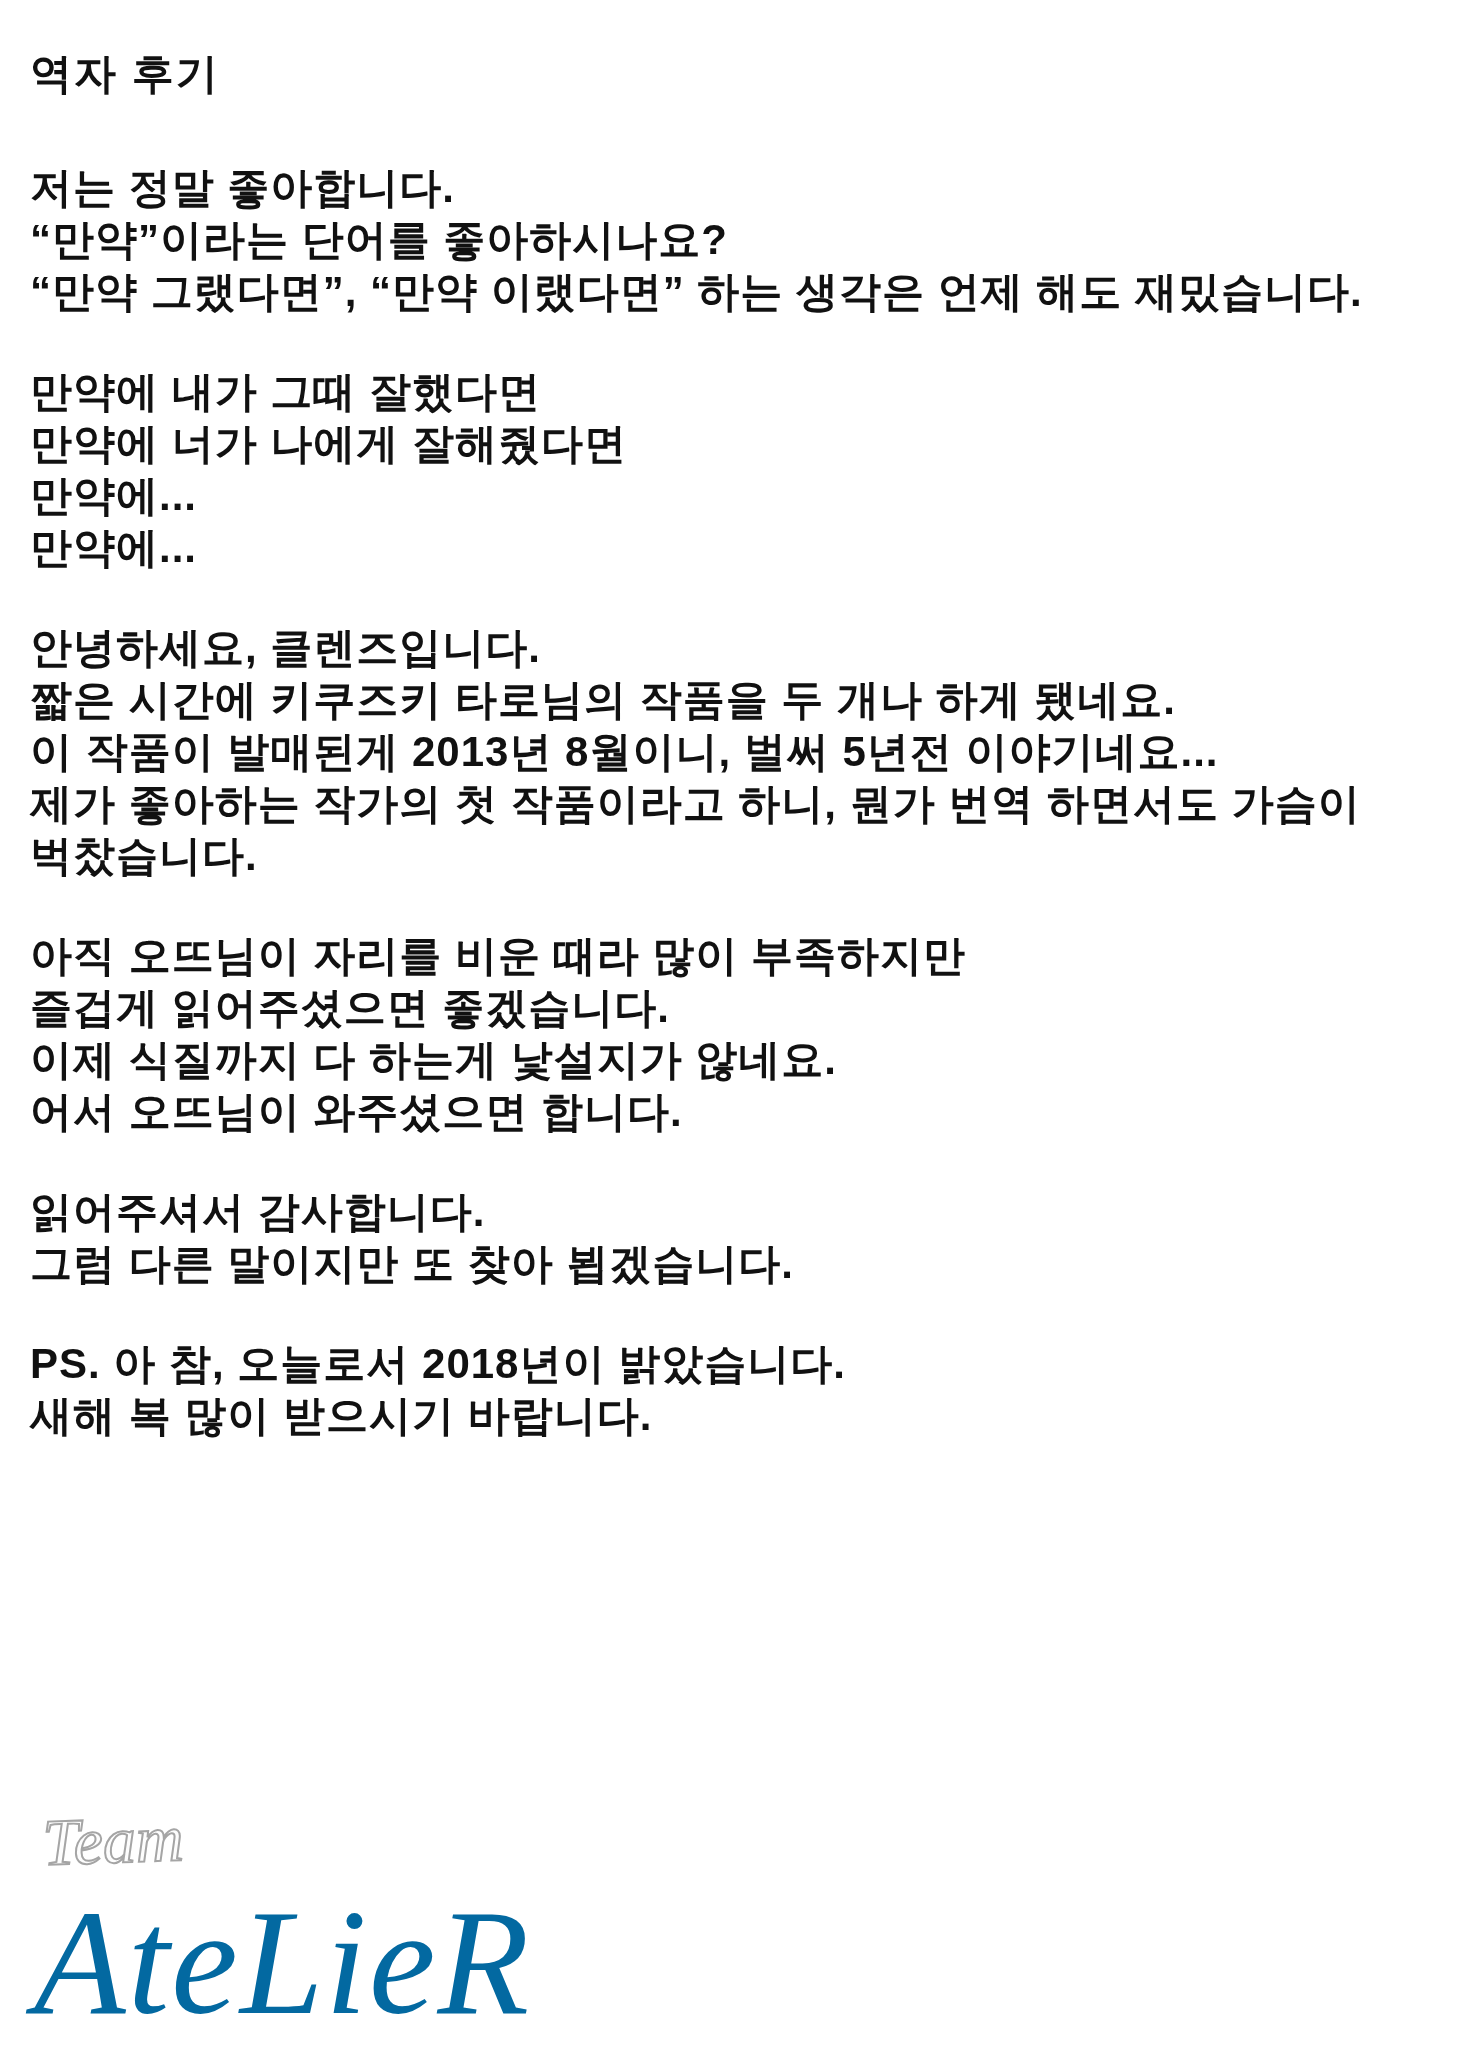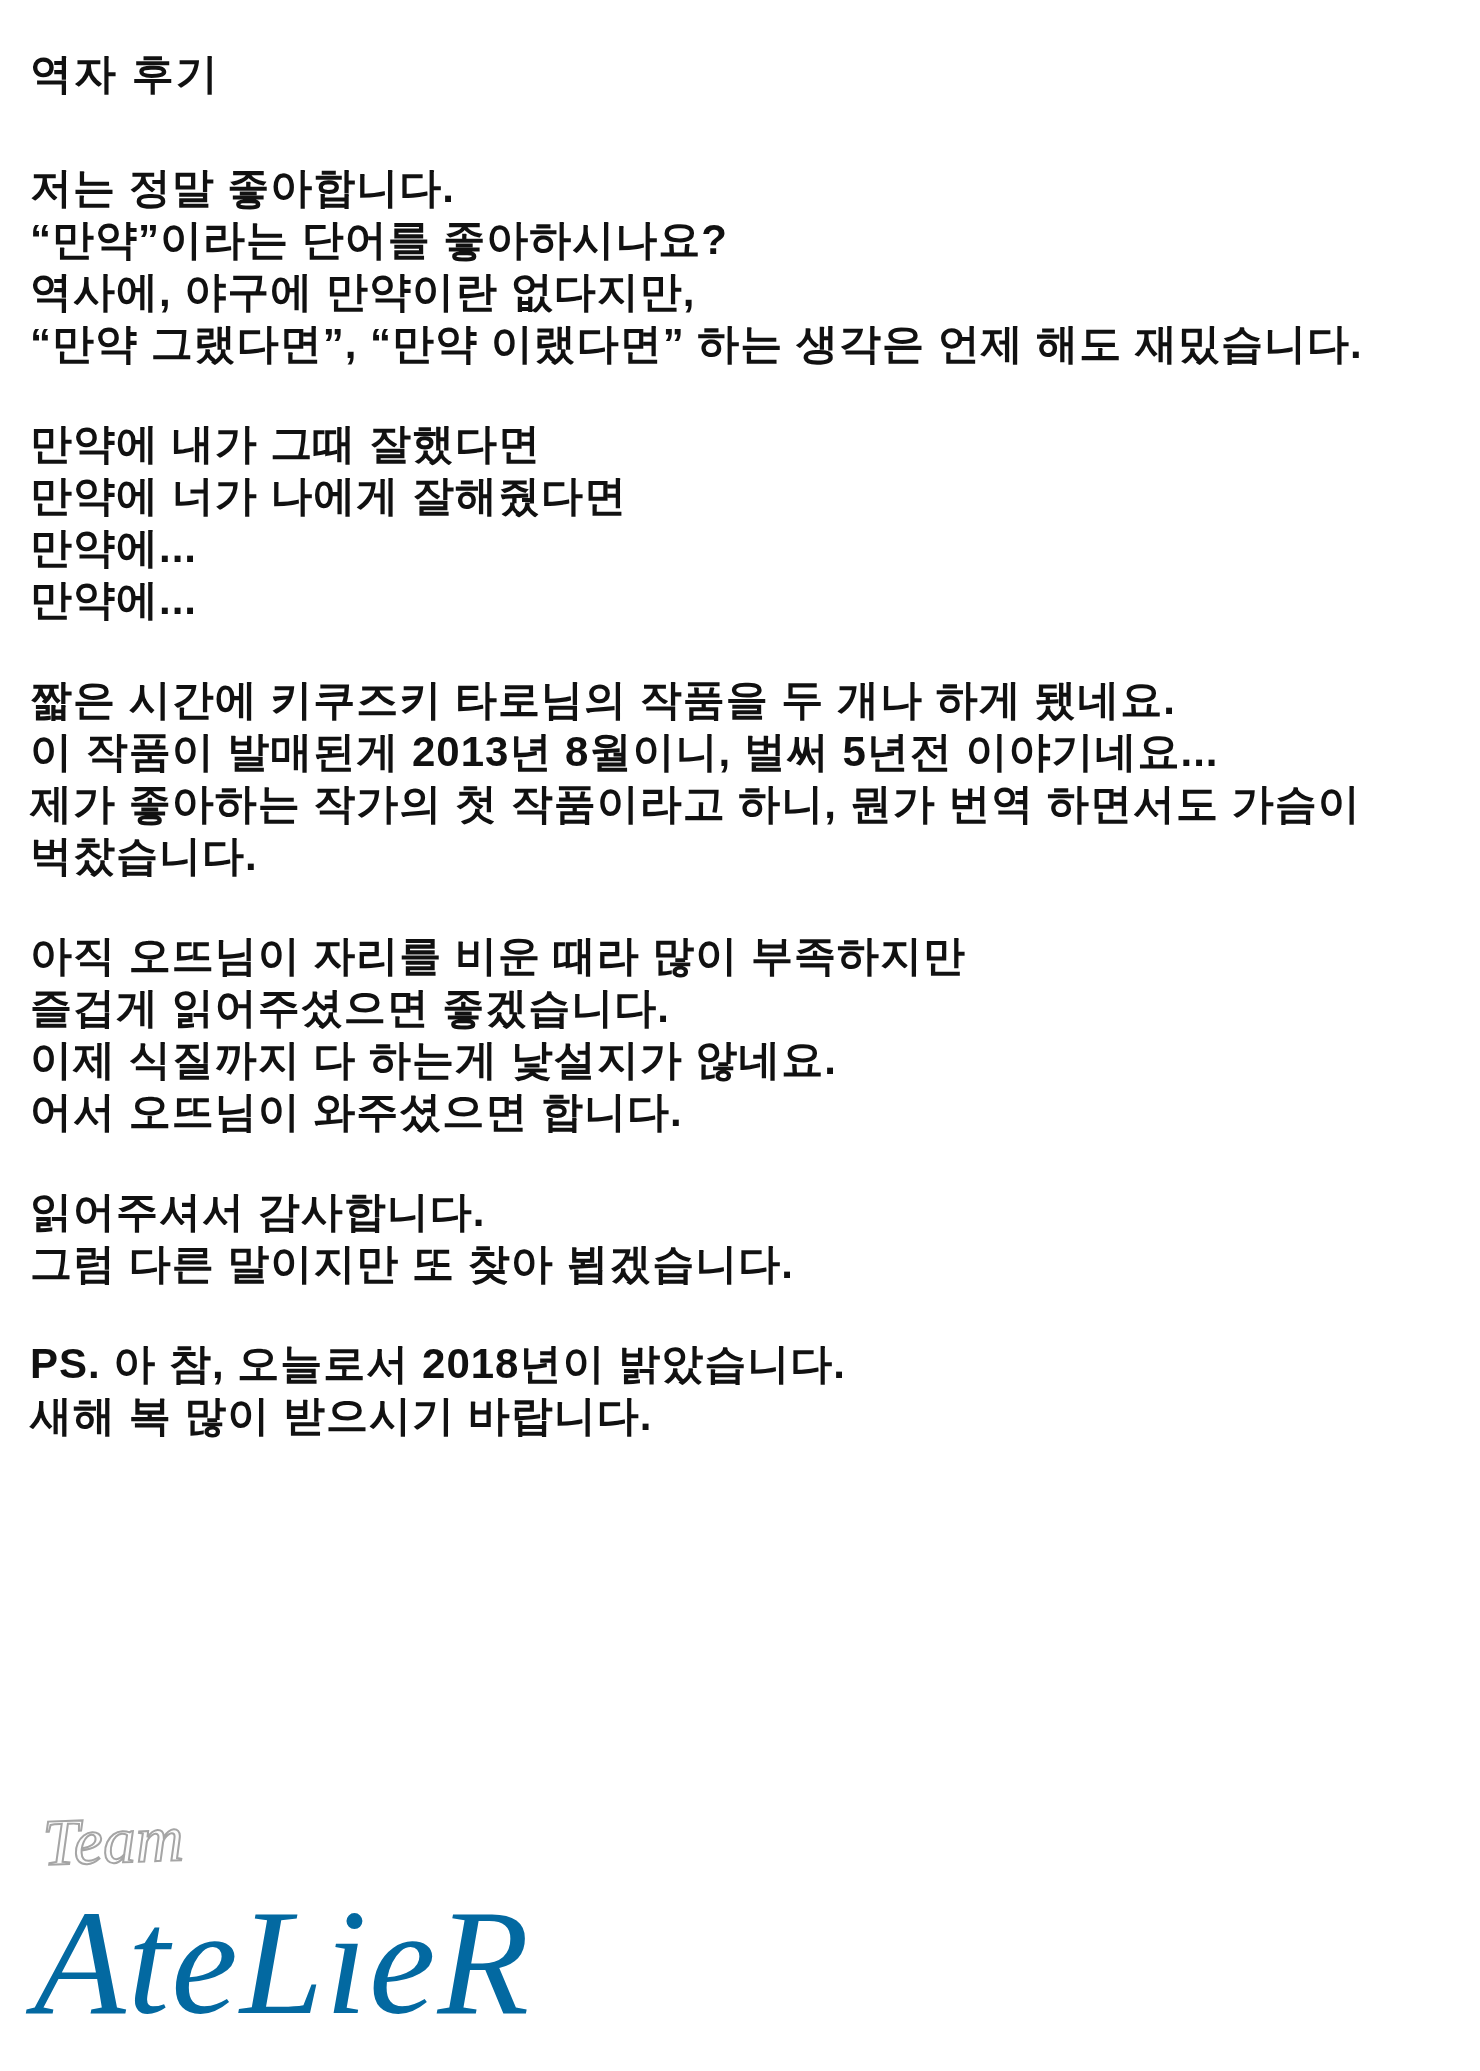--- a/index.html
+++ b/index.html
@@ -78,33 +78,33 @@
 </head>
 <body>
 
 <div class="page">
 
   <h1 class="page-title">역자 후기</h1>
 
   <div class="paragraph">
     <div class="text-line">저는 정말 좋아합니다.</div>
     <div class="text-line">“만약”이라는 단어를 좋아하시나요?</div>
-    <div class="text-line">역사에, 야구에 만약이란 없다지만,</div>
     <div class="text-line">“만약 그랬다면”, “만약 이랬다면” 하는 생각은 언제 해도 재밌습니다.</div>
   </div>
 
   <div class="paragraph">
     <div class="text-line">만약에 내가 그때 잘했다면</div>
     <div class="text-line">만약에 너가 나에게 잘해줬다면</div>
     <div class="text-line">만약에...</div>
     <div class="text-line">만약에...</div>
   </div>
 
 
   <div class="paragraph">
+    <div class="text-line">안녕하세요, 클렌즈입니다.</div>
     <div class="text-line">짧은 시간에 키쿠즈키 타로님의 작품을 두 개나 하게 됐네요.</div>
     <div class="text-line">이 작품이 발매된게 2013년 8월이니, 벌써 5년전 이야기네요...</div>
     <div class="text-line">제가 좋아하는 작가의 첫 작품이라고 하니, 뭔가 번역 하면서도 가슴이</div>
     <div class="text-line">벅찼습니다.</div>
   </div>
 
   <div class="paragraph">
     <div class="text-line">아직 오뜨님이 자리를 비운 때라 많이 부족하지만</div>
     <div class="text-line">즐겁게 읽어주셨으면 좋겠습니다.</div>
     <div class="text-line">이제 식질까지 다 하는게 낯설지가 않네요.</div>

